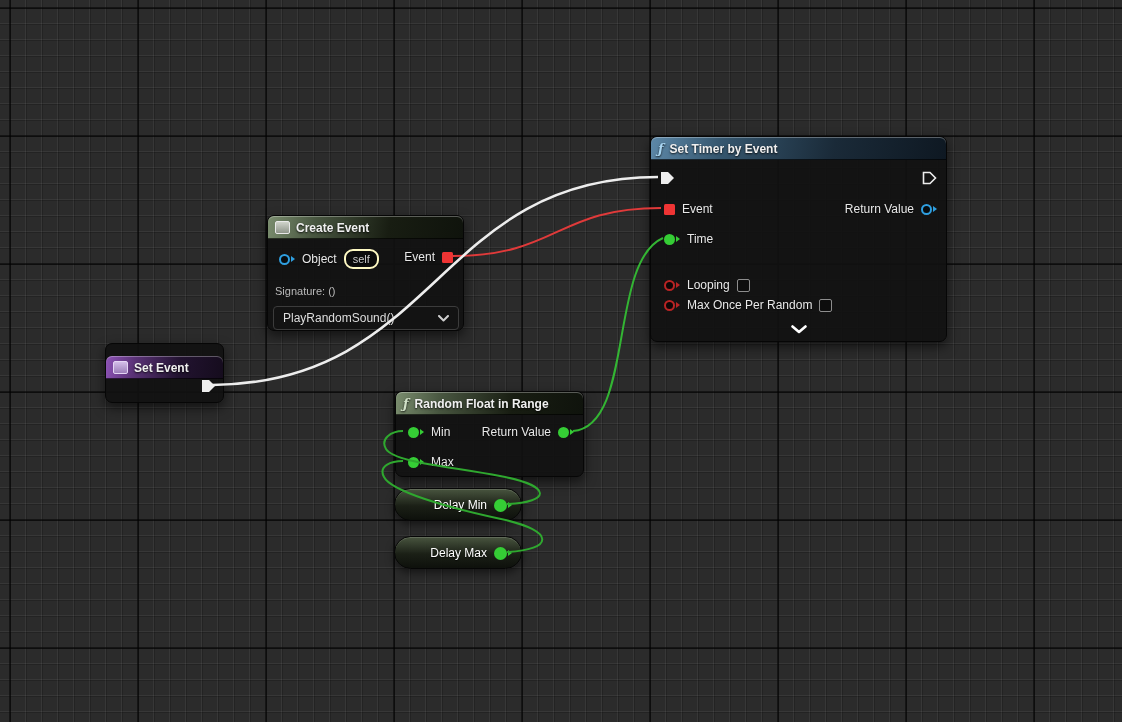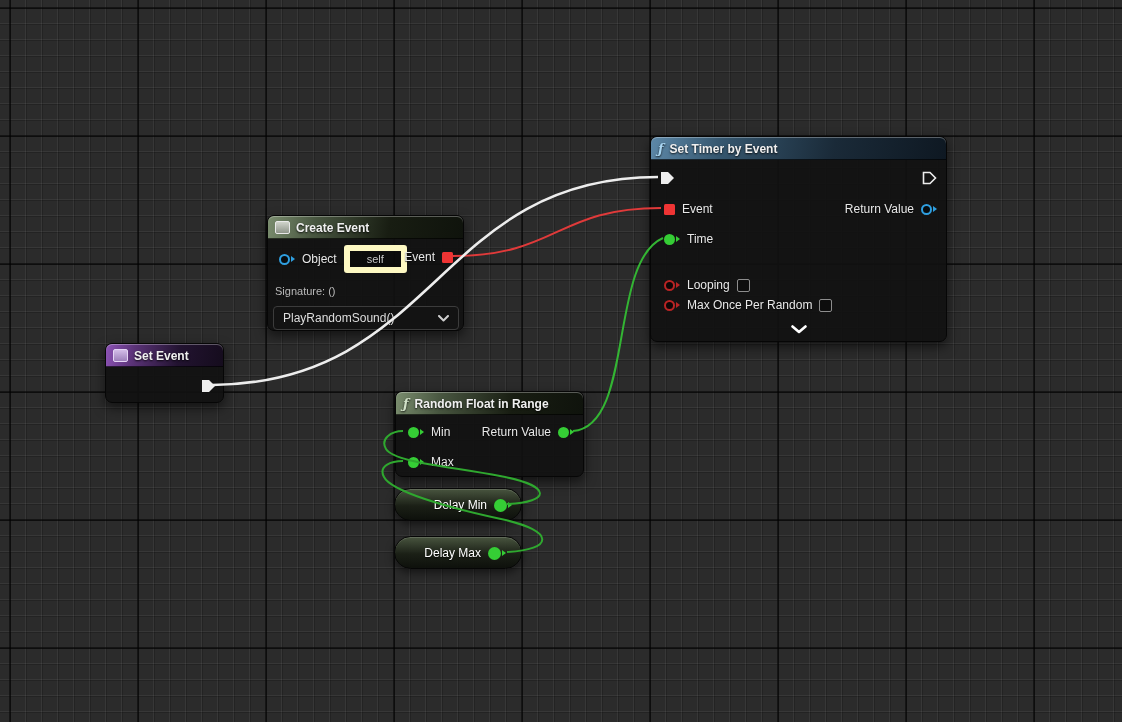--- a/index.html
+++ b/index.html
@@ -32,21 +32,21 @@
     display:flex;align-items:center;gap:6px;
     padding:0 8px 0 7px;box-sizing:border-box;
     border-radius:6px 6px 0 0;
     font-size:12px;font-weight:bold;color:#f0f0f0;
     text-shadow:0 1px 2px rgba(0,0,0,0.85);
     box-shadow:inset 0 1px 0 rgba(255,255,255,0.30), inset 0 -1px 0 rgba(0,0,0,0.65);
     white-space:nowrap;
   }
   .hdr-blue  {background:linear-gradient(100deg,#5d88a8 0%,#35566e 24%,#1a2a38 62%,#0e1822 100%);}
   .hdr-green {background:linear-gradient(100deg,#7a8d6e 0%,#485640 24%,#181d12 62%,#0f130c 100%);}
-  .hdr-purple{background:linear-gradient(100deg,#8d53b6 0%,#5b3378 24%,#221330 62%,#150c1d 100%);}
+  .hdr-purple{background:linear-gradient(100deg,#8d53b6 0%,#5b3378 24%,#221330 62%,#150c1d 100%);margin-top:12px;}
   .fn-icon{font-family:"DejaVu Serif", serif;font-style:italic;font-weight:bold;font-size:13px;line-height:1;}
   .fn-icon.blue{color:#a9d6f2;}
   .fn-icon.green{color:#d2e2c8;}
   .delegate-icon{width:15px;height:13px;border-radius:2px;box-sizing:border-box;}
   .delegate-icon.gray  {border:1px solid #e9e9e9;background:linear-gradient(180deg,#cfd3ca 0%,#8f958a 100%);}
   .delegate-icon.purple{border:1px solid #e5d6f5;background:linear-gradient(180deg,#d3bde8 0%,#9c7fba 100%);}
   .pin-row{
     position:absolute;display:flex;align-items:center;gap:7px;
     height:16px;transform:translateY(-50%);
     font-size:12px;color:#e8e8e8;white-space:nowrap;
@@ -58,22 +58,22 @@
   .pc.filled-green-lg{width:13px;height:13px;background:#35cd35;}
   .pc.hollow-blue{border:2.5px solid #2f9fe0;background:rgba(5,10,14,0.8);}
   .pc.hollow-red{border:2.5px solid #b92424;background:rgba(14,4,4,0.8);}
   .tail{width:0;height:0;border-top:3px solid transparent;border-bottom:3px solid transparent;margin-left:1px;}
   .tail.green{border-left:4px solid #35cd35;}
   .tail.blue{border-left:4px solid #2f9fe0;}
   .tail.red{border-left:4px solid #b92424;}
   .pin-square{width:11px;height:11px;border-radius:1.5px;background:#ef3434;}
   .checkbox{width:13px;height:13px;border:1px solid #8d8d8d;border-radius:2px;background:#0d0d0d;box-sizing:border-box;}
   .text-field{
-    border:6px solid #fef9c3;border-radius:3px;background:rgba(0,0,0,0.35);
-    color:#c9c9c9;font-size:11px;padding:2px 17px;line-height:1.1;
+    border:2px solid #fef9c3;border-radius:9px;background:rgba(0,0,0,0.35);
+    color:#c9c9c9;font-size:11px;padding:2px 7px;line-height:1.1;
   }
   .static-text{position:absolute;transform:translateY(-50%);font-size:11px;color:#b9b9b9;white-space:nowrap;}
   .dropdown{
     position:absolute;display:flex;align-items:center;justify-content:space-between;
     background:#131313;border:1px solid #3c3c3c;border-radius:4px;
     color:#dedede;font-size:12px;padding:0 9px;box-sizing:border-box;
   }
   .wire-layer{position:absolute;left:0;top:0;z-index:40;pointer-events:none;}
   .node{z-index:10;}
   .expand-toggle{position:absolute;left:50%;transform:translateX(-50%);display:flex;}
@@ -157,21 +157,21 @@
       <span class="pin-dot">
         <span class="pc filled-green-lg"></span>
           <span class="tail green"></span>
       </span>
     </div>
   </div>
 
   <div class="node" style="left:394px;top:536px;width:128px;height:33px;border-radius:17px;
        background:linear-gradient(180deg,rgba(74,87,64,0.95) 0%,rgba(26,31,21,0.95) 55%,rgba(12,15,10,0.95) 100%);
        box-shadow:0 4px 9px rgba(0,0,0,0.5), inset 0 1px 0 rgba(255,255,255,0.14);">
-    <div class="pin-row" style="top:16px;right:15px;">
+    <div class="pin-row" style="top:16px;right:9px;">
       <span style="font-size:12px;color:#fff;">Delay Max</span>
       <span class="pin-dot">
         <span class="pc filled-green-lg"></span>
           <span class="tail green"></span>
       </span>
     </div>
   </div>
 
   <div class="node" style="left:650px;top:136px;width:297px;height:206px;">
     <div class="node-header hdr-blue">

